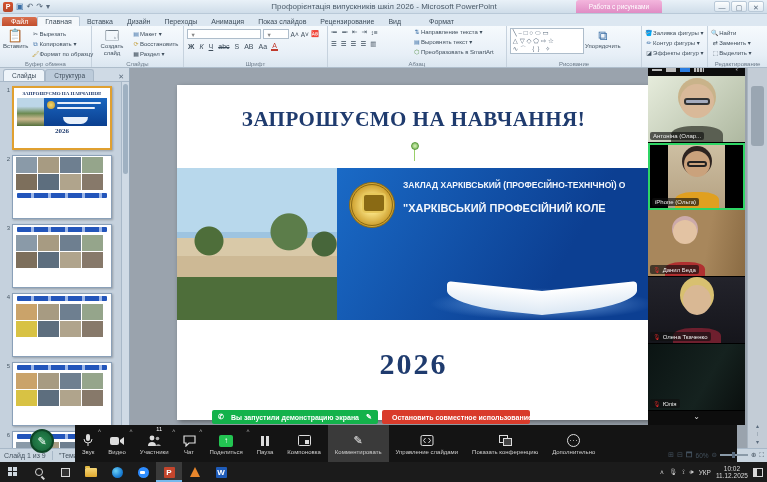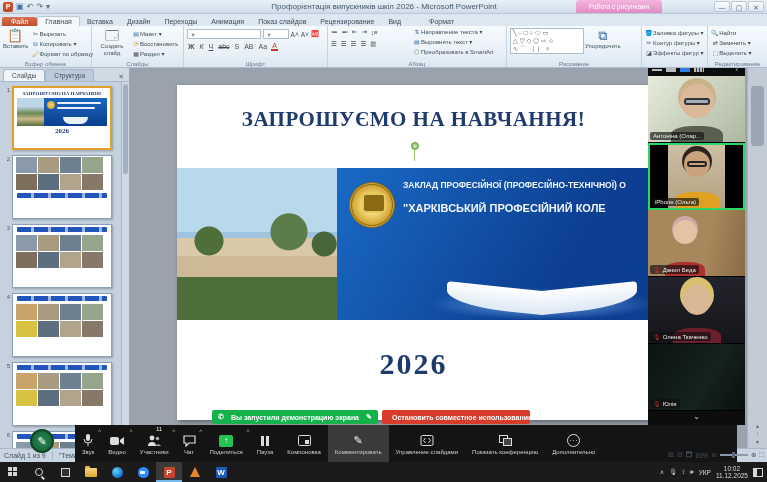--- a/index.html
+++ b/index.html
@@ -466,21 +466,21 @@
   <div id="slide">
     <div id="slide-title">ЗАПРОШУЄМО НА НАВЧАННЯ!</div>
     <div id="handle"></div>
     <div id="banner">
       <div id="banner-photo"></div>
       <div id="banner-blue">
         <div id="emblem">
             <span class="inner"></span>
           </div>
         <div class="banner-text">
-          <div class="l1">ЗАКЛАД ПРОФЕСІЙНОЇ (ПРОФЕСІЙНО-ТЕХНІЧНОЇ) О</div>
+          <div class="l1">ЗАКЛАД ХАРКІВСЬКИЙ (ПРОФЕСІЙНО-ТЕХНІЧНОЇ) О</div>
           <div class="l2">"ХАРКІВСЬКИЙ ПРОФЕСІЙНИЙ КОЛЕ</div>
         </div>
         <div id="book">
             <span class="pageL"></span>
             <span class="pageR"></span>
           </div>
       </div>
     </div>
     <div id="slide-year">2026</div>
   </div>

